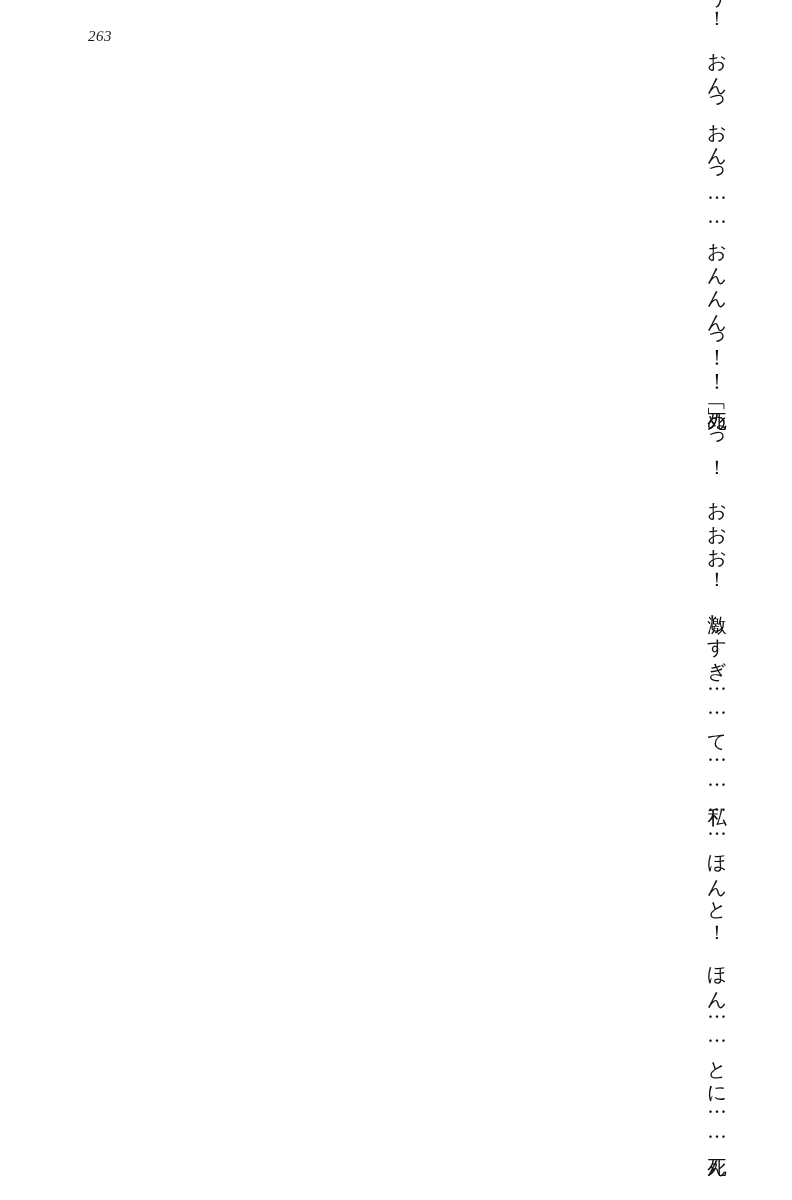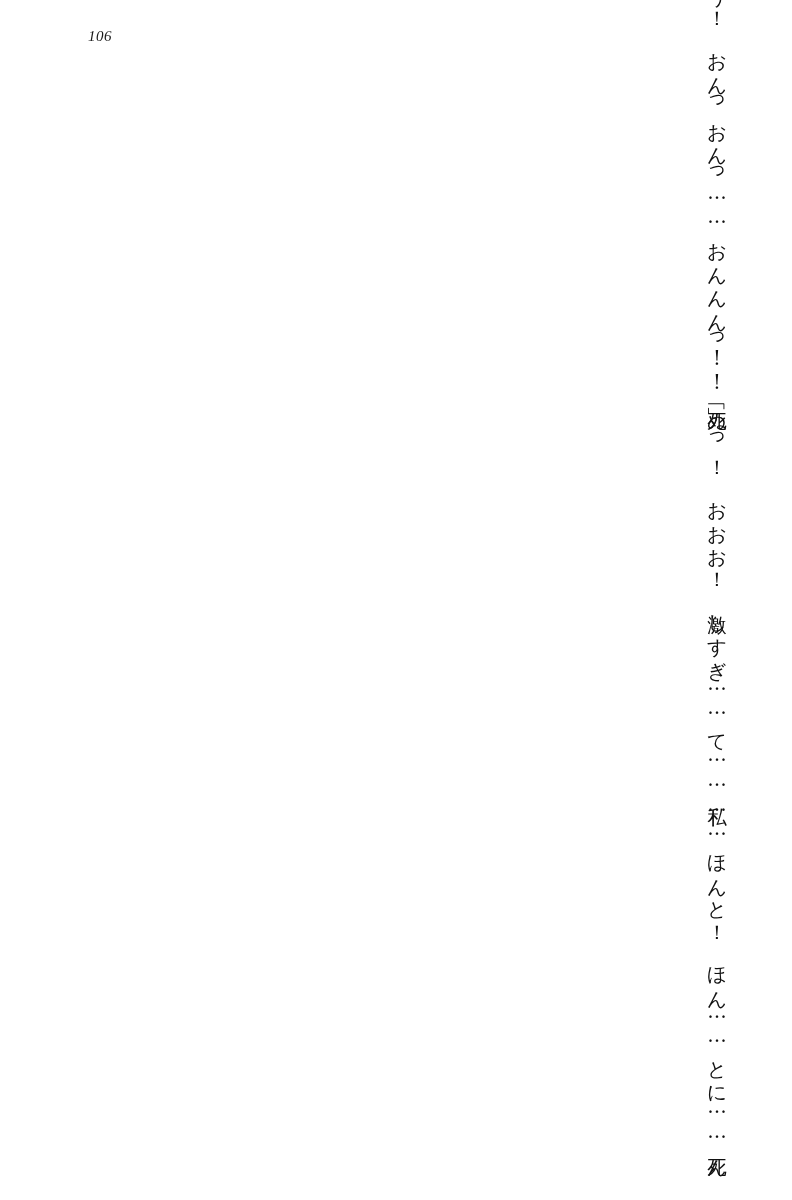--- a/index.html
+++ b/index.html
@@ -65,21 +65,21 @@
     letter-spacing: 1.2px;
     padding: 0 5.5px;
     box-sizing: border-box;
   }
 </style>
 </head>
 <body>
 
 <div class="page">
 
-  <div class="page-number">106</div>
+  <div class="page-number">263</div>
 
   <div class="text-block">
     <div class="line">「死ぬっ！　おおお！　激しすぎ……て……私……ほんと！　ほん……とに……死ん</div>
     <div class="line">じゃう！　おんっおんっ……おんんんっ!!」</div>
 
   </div>
 
 </div>
 
 </body></html>

